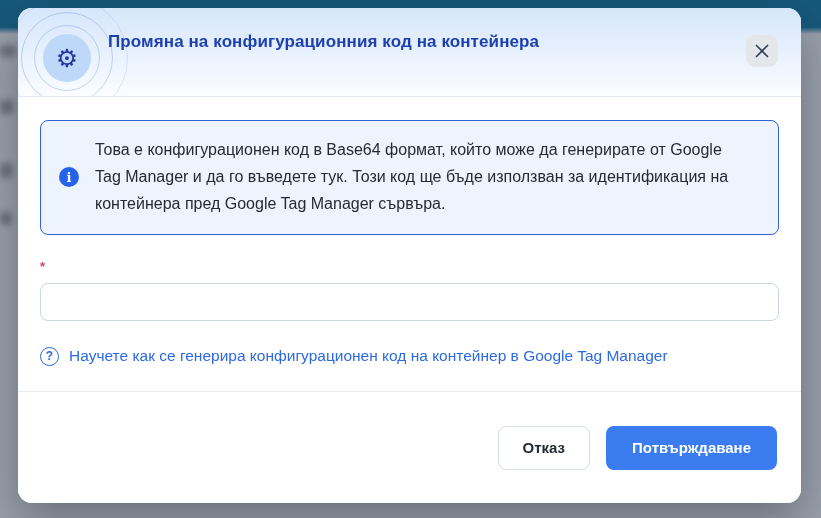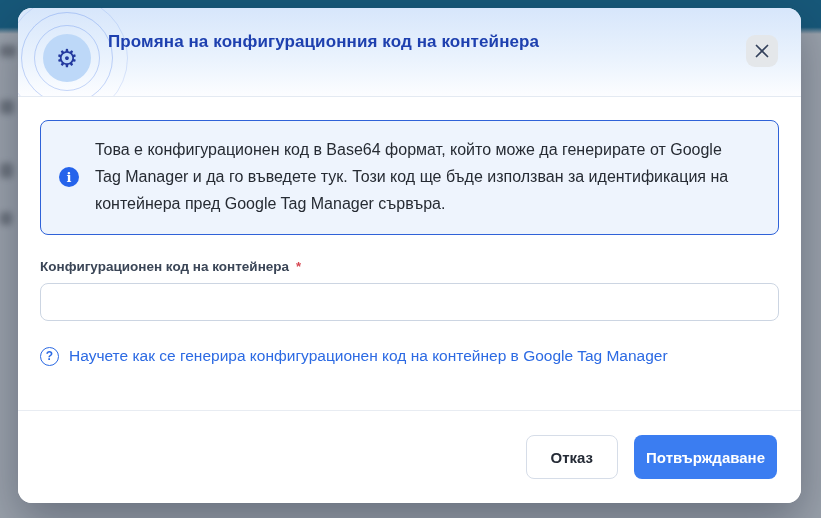--- a/index.html
+++ b/index.html
@@ -100,38 +100,38 @@
     flex: 0 0 auto; width: 19px; height: 19px; border-radius: 50%;
     border: 1.6px solid #2c6ae3; color: #2c6ae3;
     display: flex; align-items: center; justify-content: center;
     font-size: 12px; font-weight: 700;
   }
   .help-link {
     font-size: 15.5px; font-weight: 400; color: #2c6ae3; text-decoration: none;
   }
   
   .modal-footer {
-    position: absolute; left: 0; right: 0; bottom: 0; height: 93px;
+    position: absolute; left: 0; right: 0; bottom: 0; height: 112px;
     border-top: 1px solid #e8ecf2;
     display: flex; align-items: center; justify-content: flex-end;
     gap: 16px; padding: 0 24px;
     background: #ffffff;
   }
   .btn {
     height: 44px; border-radius: 8px; font-size: 15px; font-weight: 600;
     font-family: inherit; cursor: pointer;
     display: inline-flex; align-items: center; justify-content: center;
   }
   .btn-cancel {
     background: #ffffff; border: 1px solid #d6dde8; color: #252b36;
     padding: 0 24px;
   }
   .btn-confirm {
     background: #3b7df1; border: none; color: #ffffff;
-    padding: 0 12px;
+    padding: 0 26px;
   }
 </style>
 </head>
 <body>
 
 <div class="backdrop">
   <div class="backdrop-topbar"></div>
   <div class="bg-blob" style="left:0; top:45px;  width:16px; height:12px;"></div>
   <div class="bg-blob" style="left:0; top:100px; width:14px; height:14px;"></div>
   <div class="bg-blob" style="left:0; top:163px; width:13px; height:15px;"></div>
@@ -157,21 +157,20 @@
   </div>
 
   <div class="modal-body">
 
     <div class="info-box">
       <span class="info-icon">i</span>
       <div class="info-text">Това е конфигурационен код в Base64 формат, който може да генерирате от Google Tag Manager и да го въведете тук. Този код ще бъде използван за идентификация на контейнера пред Google Tag Manager сървъра.</div>
     </div>
 
     <div class="field-label-row">
-      <span class="field-label">Конфигурационен код на контейнера</span>
       <span class="required-mark">*</span>
     </div>
 
     <input class="text-input" type="text" placeholder="" value="" style="">
 
     <div class="help-row">
       <span class="question-icon">?</span>
       <a class="help-link" href="#">Научете как се генерира конфигурационен код на контейнер в Google Tag Manager</a>
     </div>
 

